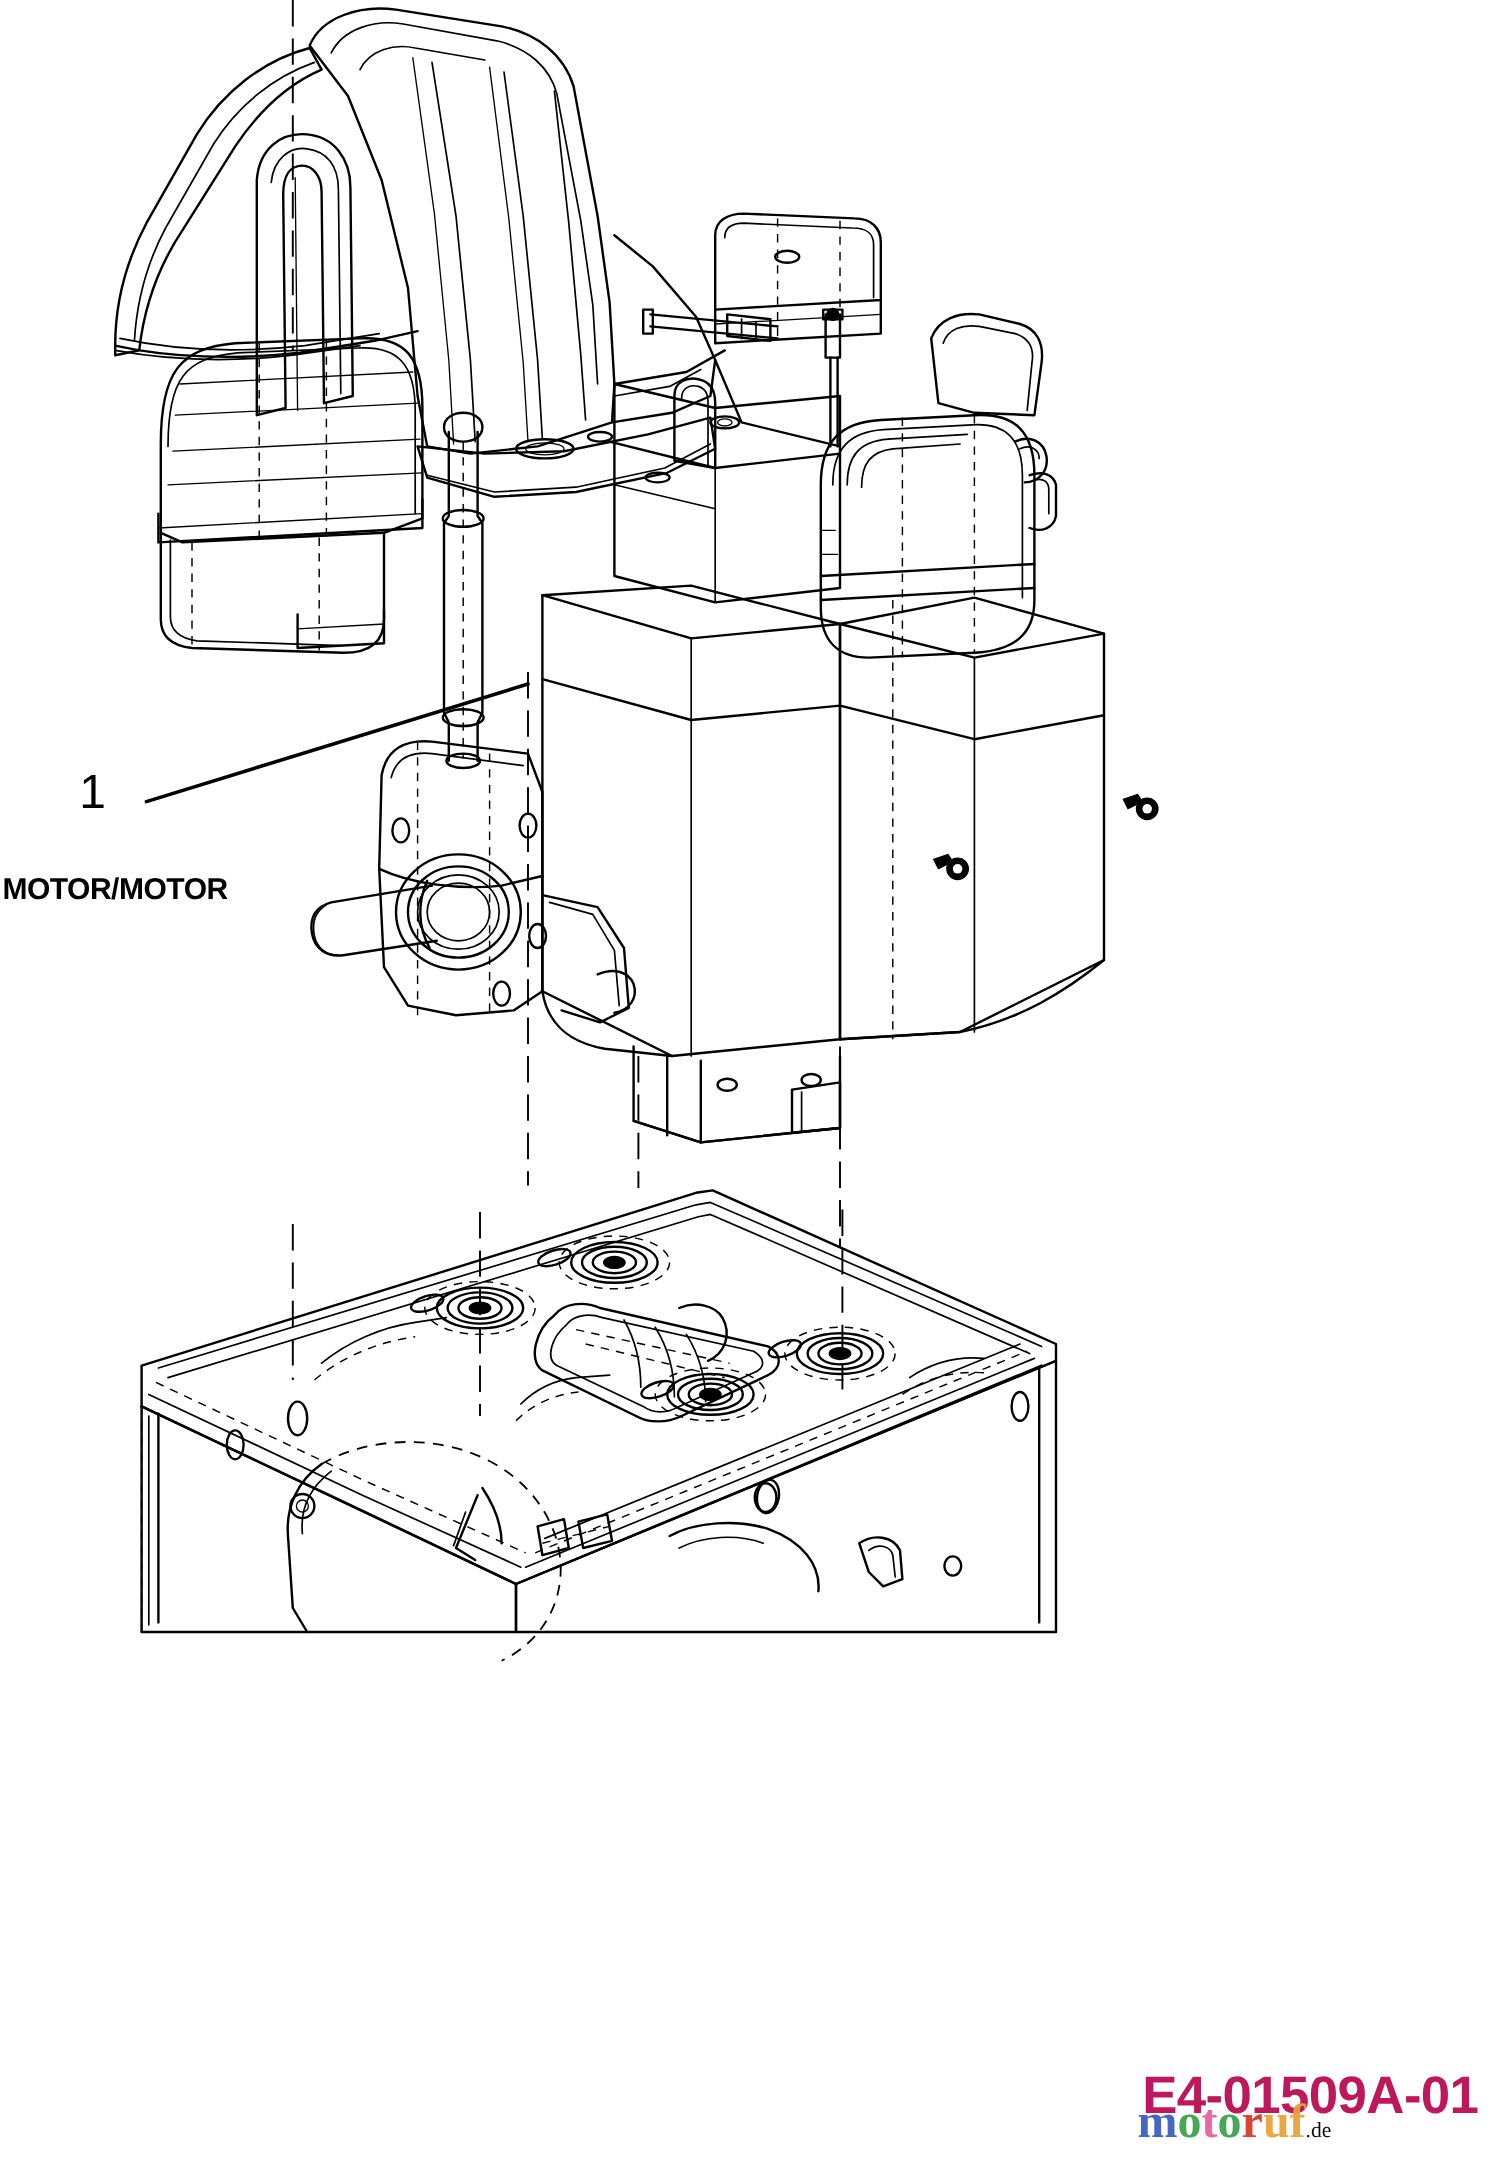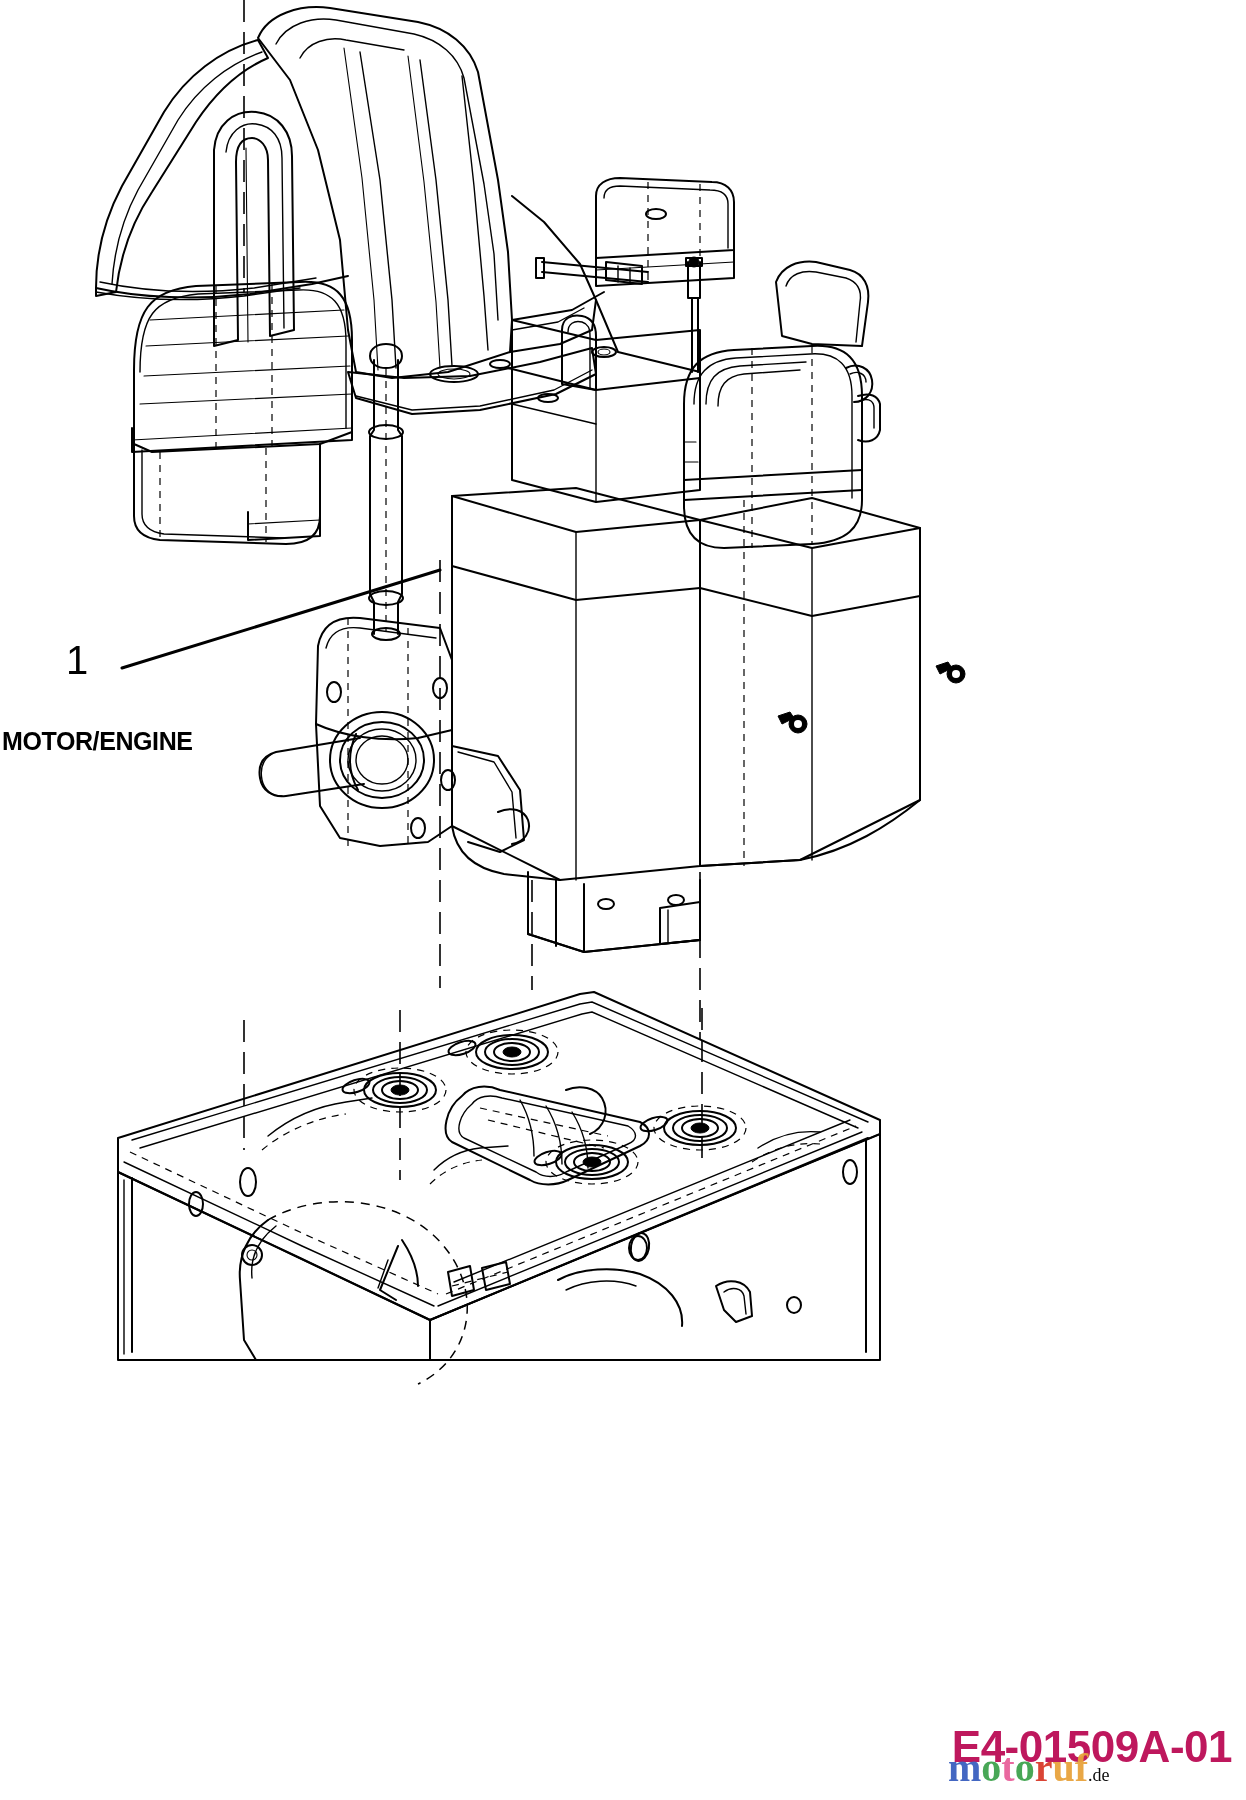--- a/index.html
+++ b/index.html
@@ -416,21 +416,21 @@
       <path class="hidden-edge-fine" d="M118 1172 L 118 1360"></path>
       <path class="ink-thin" d="M124 1180 L 124 1354"></path>
     </g>
 
     <path class="leader" d="M122 668 L 440 570"></path>
 
   </svg>
 
   <div class="callout-number">1</div>
 
-  <div class="motor-engine-label">MOTOR/ENGINE</div>
+  <div class="motor-engine-label">MOTOR/MOTOR</div>
 
   <div class="part-number">E4-01509A-01</div>
 
   <div class="watermark">
     <span style="color:#3b5fbf">m</span><span style="color:#3fa34d">o</span><span style="color:#e8609a">t</span><span style="color:#3fa34d">o</span><span style="color:#d93b2b">r</span><span style="color:#e8a33d">u</span><span style="color:#e8a33d">f</span><span class="wm-suffix">.de</span>
   </div>
 
 </div>
 
 </body></html>

